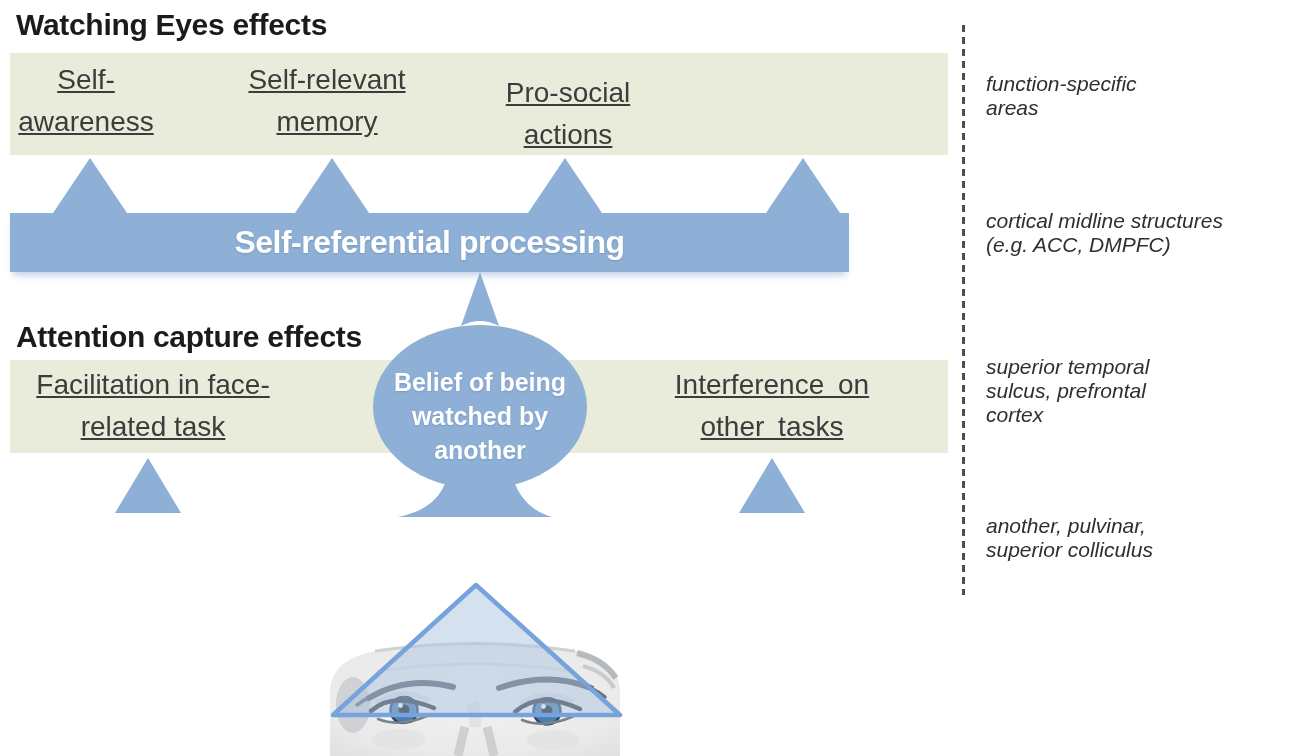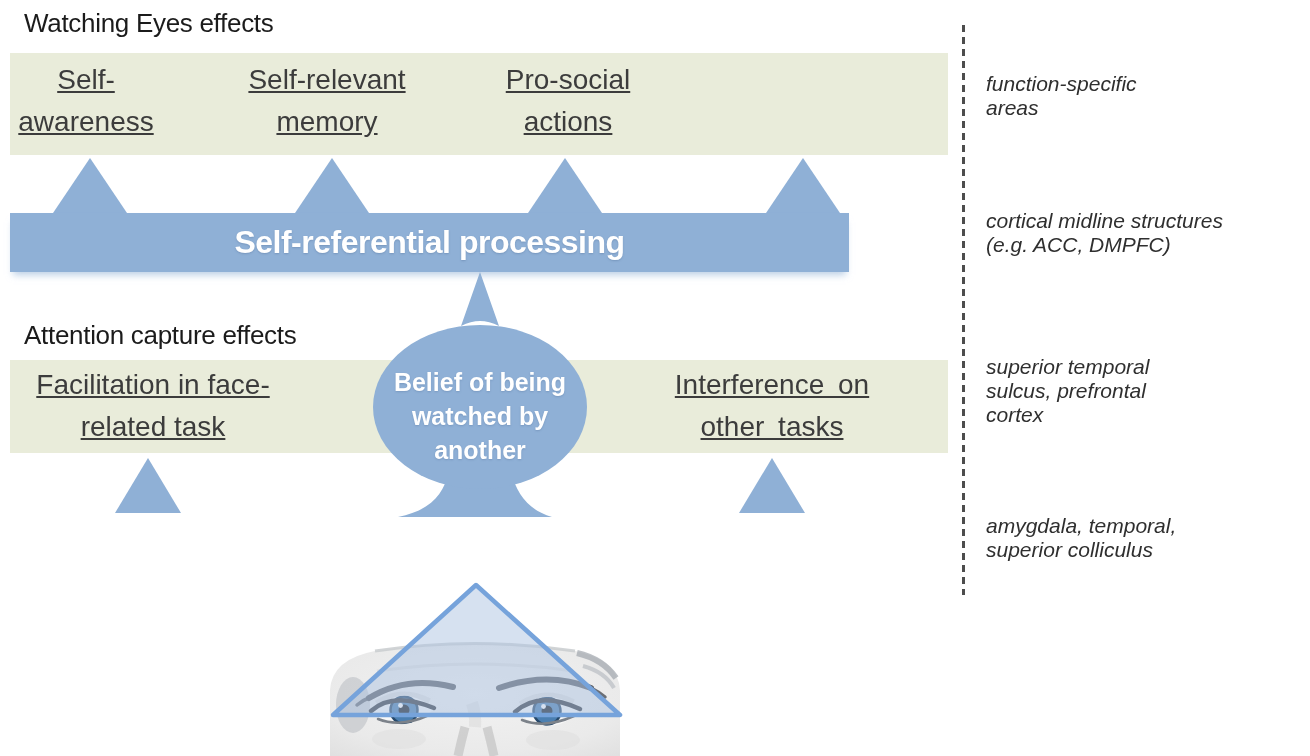--- a/index.html
+++ b/index.html
@@ -1,37 +1,37 @@
 <!DOCTYPE html>
 <html><head>
 <meta charset="utf-8">
 <style>
   html,body{margin:0;padding:0;background:#fff;}
   #stage{
     position:relative;width:1310px;height:756px;background:#ffffff;
     font-family:"Liberation Sans", sans-serif;overflow:hidden;
   }
   .heading{
-    position:absolute;left:24px;font-size:26px;font-weight:normal;color:#1b1b1b;
+    position:absolute;left:16px;font-size:30px;font-weight:bold;color:#1b1b1b;
     letter-spacing:-0.3px;white-space:nowrap;
   }
   #heading-watching{top:8px;}
   #heading-attention{top:320px;}
   .band{
     position:absolute;left:10px;width:938px;background:#e9ecda;
   }
   #band-top{top:53px;height:102px;}
   #band-mid{top:360px;height:93px;}
   .e-item{
     position:absolute;font-size:28px;color:#3c3c3c;line-height:42px;
     text-align:center;white-space:pre-line;text-decoration:underline;
   }
   #item-awareness{left:6px;top:59px;width:160px;}
   #item-memory{left:217px;top:59px;width:220px;}
-  #item-prosocial{left:478px;top:59px;width:180px;}
+  #item-prosocial{left:478px;top:72px;width:180px;}
   #item-appraisal{left:653px;top:59px;width:300px;}
   #item-facilitation{left:8px;top:364px;width:290px;}
   #item-interference{left:642px;top:364px;width:260px;word-spacing:6px;}
   .tri-up{
     position:absolute;width:0;height:0;
     border-left:37px solid transparent;border-right:37px solid transparent;
     border-bottom:55px solid #8fb0d6;
   }
   .tri-up.small{border-left-width:33px;border-right-width:33px;}
   #tri-a{left:53px;top:158px;}
@@ -118,21 +118,21 @@
 
   <div id="dotted-divider"></div>
 
   <div class="ann" id="ann-1">function-specific
 areas</div>
   <div class="ann" id="ann-2">cortical midline structures
 (e.g. ACC, DMPFC)</div>
   <div class="ann" id="ann-3">superior temporal
 sulcus, prefrontal
 cortex</div>
-  <div class="ann" id="ann-4">amygdala, temporal,
+  <div class="ann" id="ann-4">another, pulvinar,
 superior colliculus</div>
 
   <svg id="face-svg" width="330" height="181" viewBox="0 0 330 181">
     <defs>
       <radialGradient id="skin" cx="50%" cy="45%" r="75%">
         <stop offset="0%" stop-color="#f2f2f2"></stop>
         <stop offset="70%" stop-color="#eaeaea"></stop>
         <stop offset="100%" stop-color="#e0e0e0"></stop>
       </radialGradient>
       <clipPath id="eyeL">

